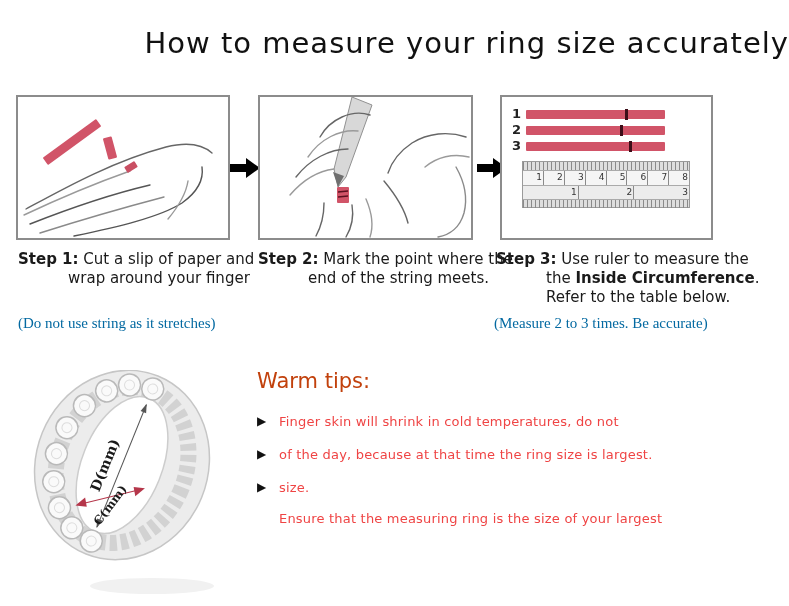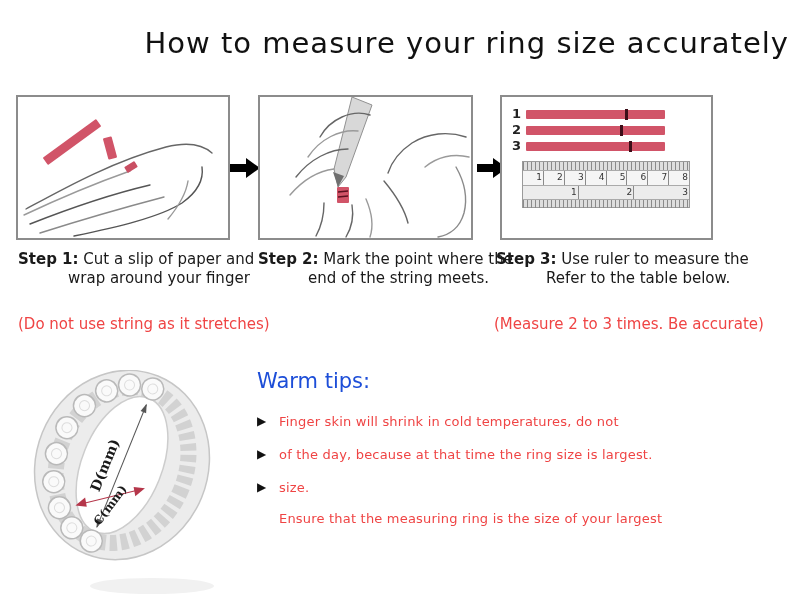--- a/index.html
+++ b/index.html
@@ -35,25 +35,25 @@
                text-align:right;padding-right:1px;line-height:13px;}
   .numrow span:last-child{border-right:none;}
   .ruler-caption{position:absolute;right:20px;top:118px;font-size:15px;font-weight:bold;
                  color:#222;letter-spacing:0.5px;}
 
   
   .cap{position:absolute;top:250px;font-size:15px;color:#1a1a1a;line-height:19px;}
   .cap b{font-weight:bold;}
   .cap .rest{padding-left:50px;}
   .cap1{left:18px;} .cap2{left:258px;} .cap3{left:496px;}
-  .note{position:absolute;top:315px;font-size:15px;color:#ef4444;}
+  .note{position:absolute;top:315px;font-size:15px;color:#0369a1;font-family:Liberation Serif, serif;}
   .note1{left:18px;} .note3{left:494px;}
 
   
-  .tips-heading{position:absolute;left:257px;top:369px;font-size:21px;color:#1d4ed8;}
+  .tips-heading{position:absolute;left:257px;top:369px;font-size:21px;color:#c2410c;}
   .tips{position:absolute;left:257px;top:406px;width:528px;}
   .tip{display:flex;margin-bottom:2px;}
   .tip-marker{font-size:12px;color:#111;margin-right:10px;line-height:31px;width:12px;flex:none;}
   .tip-text{font-size:13px;color:#ef4444;line-height:31px;letter-spacing:0.2px;}
 
   .ring{position:absolute;left:0;top:370px;}
   svg text{font-family:"DejaVu Serif",serif;}
 </style>
 </head>
 <body>
@@ -154,20 +154,21 @@
   <div class="cap cap1">
     <div><b>Step 1:</b> <span>Cut a slip of paper and</span></div>
     <div class="rest">wrap around your finger</div>
   </div>
   <div class="cap cap2">
     <div><b>Step 2:</b> <span>Mark the point where the</span></div>
     <div class="rest">end of the string meets.</div>
   </div>
   <div class="cap cap3">
     <div><b>Step 3:</b> <span>Use ruler to measure the</span></div>
+    <div class="rest"><span>the </span><b>Inside Circumference</b><span>.</span></div>
     <div class="rest">Refer to the table below.</div>
   </div>
   <div class="note note1">(Do not use string as it stretches)</div>
   <div class="note note3">(Measure 2 to 3 times. Be accurate)</div>
 
   <svg class="ring" width="250" height="236" viewBox="0 0 250 236">
     <ellipse cx="152" cy="216" rx="62" ry="8" fill="#f1f1f1"></ellipse>
     <g transform="rotate(22 122 95)">
       <ellipse cx="122" cy="95" rx="86" ry="96" fill="#ececec" stroke="#c6c6c6" stroke-width="1.5"></ellipse>
       <ellipse cx="122" cy="95" rx="64" ry="80" fill="none" stroke="#d2d2d2" stroke-width="16" stroke-dasharray="7 4"></ellipse>

